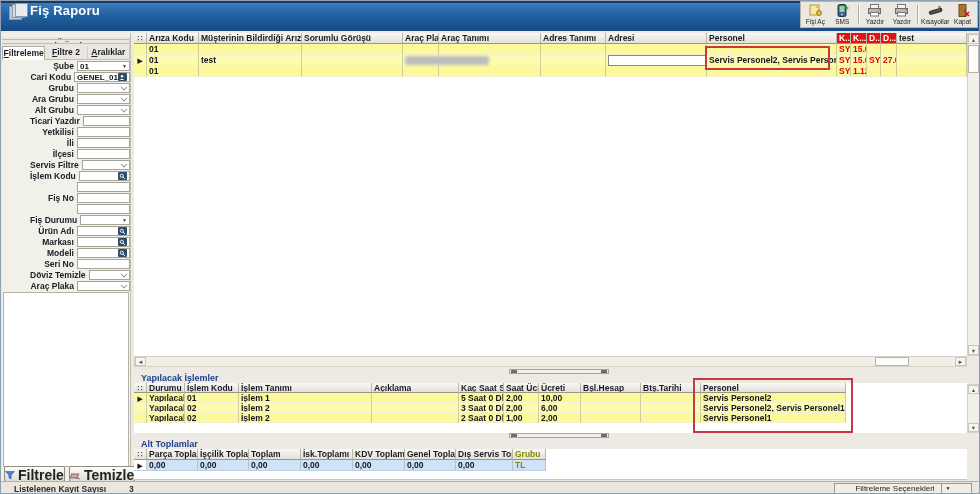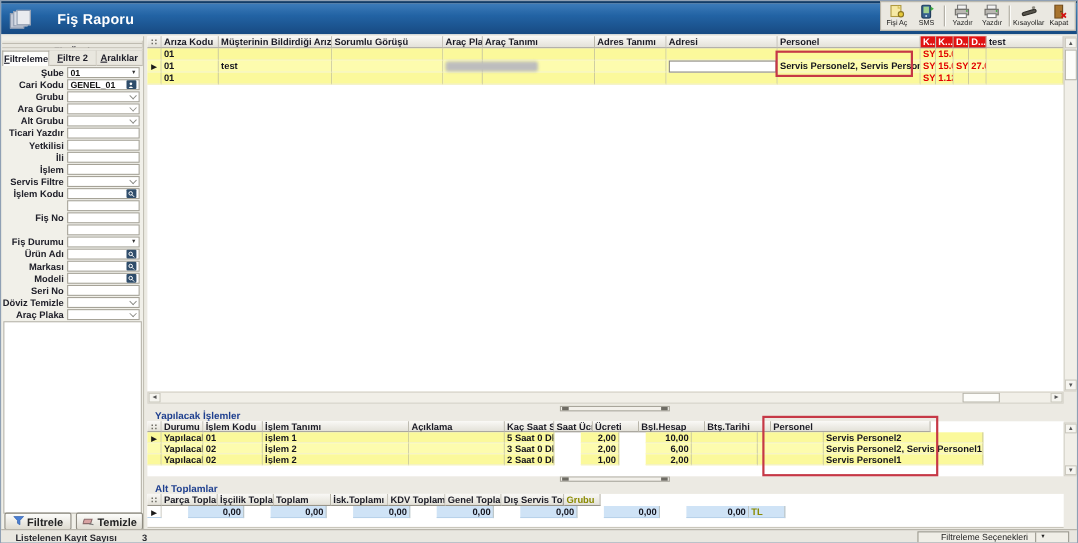--- a/index.html
+++ b/index.html
@@ -1,21 +1,21 @@
 <!DOCTYPE html>
 <html><head>
 <meta charset="utf-8">
 <style>
   html,body{margin:0;padding:0;background:#cfccc3;}
   #app{position:relative;width:980px;height:494px;background:#eceae3;overflow:hidden;
        font-family:"Liberation Sans",sans-serif;border:1px solid #8fa0b4;box-sizing:border-box;}
   
   .titlebar{position:absolute;left:0;top:0;width:980px;height:30px;
     background:linear-gradient(180deg,#3d7cba 0%,#2263a4 40%,#174a82 100%);
-    border-top:2px solid #123c69;display:flex;align-items:center;gap:25px;padding-left:8px;box-sizing:border-box;}
+    border-top:2px solid #123c69;display:flex;gap:3px;padding-left:8px;box-sizing:border-box;}
   .titletext{color:#fff;font-weight:bold;font-size:13px;letter-spacing:.2px;}
   .pagesicon{position:relative;width:18px;height:16px;}
   .pagesicon i{position:absolute;width:11px;height:12px;background:#e9ebef;border:1px solid #8d99ad;}
   .pagesicon i:nth-child(1){left:0;top:3px;background:#c3c9d6;}
   .pagesicon i:nth-child(2){left:3px;top:1px;background:#d9dde6;}
   .pagesicon i:nth-child(3){left:6px;top:0;}
   
   .toolbar{position:absolute;right:1px;top:0;width:178px;height:27px;background:#eae8e1;
     border:1px solid #b7b4aa;display:flex;align-items:stretch;box-sizing:border-box;padding:1px;}
   .tbtn{width:28px;display:flex;flex-direction:column;align-items:center;justify-content:flex-end;
@@ -28,48 +28,48 @@
   .tabs{position:absolute;left:0;width:128px;display:flex;}
   .tabs1{top:4px;height:13px;flex-direction:column;}
   .tabs2{top:13px;height:14px;}
   .tab{flex:1;font-size:8.5px;font-weight:bold;color:#1d1d28;text-align:center;line-height:13px;
     background:#e9e7df;border-right:1px solid #d2cfc5;border-bottom:1px solid #bfbcb1;white-space:nowrap;overflow:hidden;}
   .tab::first-letter{text-decoration:underline;}
   .tab.active{background:#fdfdfb;border:1px solid #aeab a0;border:1px solid #aeaba0;border-bottom:none;}
   .fields{position:absolute;left:0;top:28px;width:128px;}
   .fld{display:flex;align-items:center;height:10px;margin-bottom:1px;}
   .flabel{width:56px;text-align:right;padding-right:3px;font-size:8.5px;font-weight:bold;color:#20202a;
-    white-space:nowrap;overflow:visible;}
+    white-space:nowrap;overflow:visible;padding-left:28px;}
   .ctrl{width:66px;height:10px;background:#fff;border:1px solid #a6a398;display:flex;align-items:center;
     position:relative;font-size:8px;font-weight:bold;color:#111;padding:0 2px;box-sizing:border-box;}
   .ctrl .cval{flex:1;white-space:nowrap;overflow:hidden;}
   .arrow-dn{font-size:5px;color:#333;line-height:1;}
   .chev{width:5px;height:5px;border-right:1px solid #8a8a84;border-bottom:1px solid #8a8a84;
     transform:rotate(45deg) scale(.8);margin-bottom:2px;}
   .lkicon{width:9px;height:8px;border-radius:1px;background:#2f4d6b;display:flex;align-items:center;justify-content:center;}
   .sidebox{position:absolute;left:1px;top:259px;width:124px;height:173px;background:#fff;border:1px solid #b5b2a7;}
   .sbtns{position:absolute;left:2px;top:433px;width:126px;display:flex;gap:4px;}
   .sbtn{flex:1;height:14px;background:linear-gradient(180deg,#fdfdfb,#dedbd1);border:1px solid #8f8c82;border-radius:2px;
-    font-size:10px;font-weight:bold;color:#222;display:flex;align-items:flex-end;justify-content:center;gap:3px;}
+    font-size:14px;font-weight:bold;color:#222;display:flex;align-items:flex-start;justify-content:center;gap:3px;}
   
   .gpanel{position:absolute;background:#fff;}
   .grow{display:flex;height:11px;box-sizing:border-box;}
   .gc{box-sizing:border-box;border-right:1px solid rgba(170,167,155,.55);font-size:8.5px;font-weight:bold;
       color:#14141e;padding:1px 2px 0 2px;white-space:nowrap;overflow:hidden;line-height:9px;}
   .ghead .gc{background:linear-gradient(180deg,#f9f8f5,#e3e1d8);border-right:1px solid #b9b6aa;
       border-bottom:1px solid #98958a;color:#1b1b25;}
   .ghead .gc.redh{background:#e21212;color:#fff;}
   .ghead .gc.oliveh{color:#8a8a00;}
   .yrow .gc{background:#fbf99b;border-bottom:1px solid #f3f1cf;}
   .yrow.alt .gc{background:#fdfcae;}
   .bluerow .gc{background:#cfe3f6;border-bottom:1px solid #b8d2ea;}
   .selc{text-align:center;padding:1px 0 0 0;}
   .mark{font-size:6.5px;color:#1a1a1a;}
   .dots{color:#5a5850;font-size:8px;letter-spacing:0;}
-  .num{text-align:right;margin-left:24px;}
+  .num{text-align:left;}
   .redtxt{color:#e20000;}
   .olivetxt{color:#8a8a00;}
   
   .mc0{width:13px}.mc1{width:52px}.mc2{width:103px}.mc3{width:101px}.mc4{width:36px}.mc5{width:102px}
   .mc6{width:65px}.mc7{width:101px}.mc8{width:130px}.mc9{width:14px}.mc10{width:16px}.mc11{width:14px}
   .mc12{width:16px}.mc13{width:70px}
   
   .dc0{width:13px}.dc1{width:38px}.dc2{width:54px}.dc3{width:133px}.dc4{width:87px}.dc5{width:45px}
   .dc6{width:35px}.dc7{width:42px}.dc8{width:60px}.dc9{width:60px}.dc10{width:145px}
   
@@ -251,21 +251,21 @@
             <span class="cval"></span>
           </span>
         </div>
       <div class="fld">
           <span class="flabel">İli</span>
         <span class="ctrl">
             <span class="cval"></span>
           </span>
         </div>
       <div class="fld">
-          <span class="flabel">İşlem</span>
+          <span class="flabel">İlçesi</span>
         <span class="ctrl">
             <span class="cval"></span>
           </span>
         </div>
       <div class="fld">
           <span class="flabel">Servis Filtre</span>
         <span class="ctrl">
             <span class="cval"></span>
             <span class="chev"></span>
           </span>

